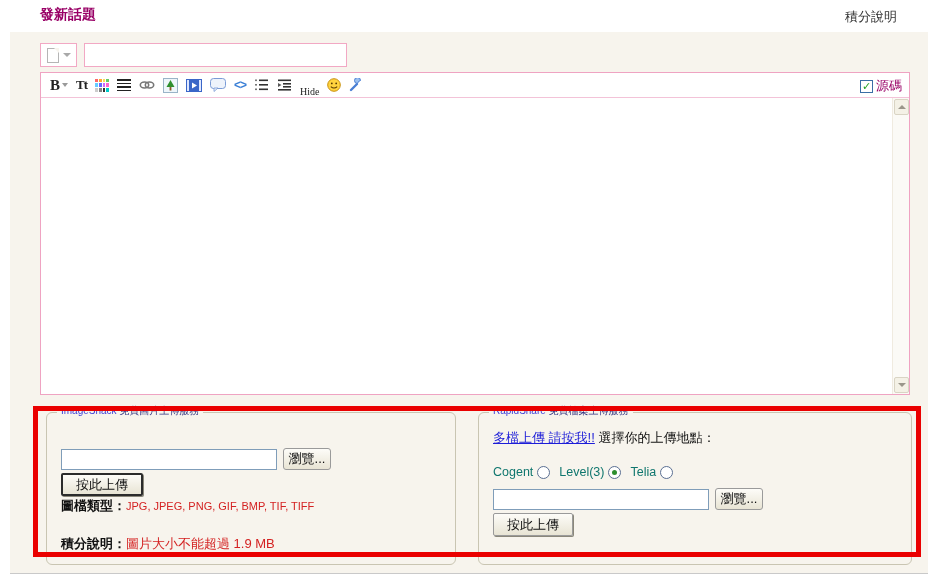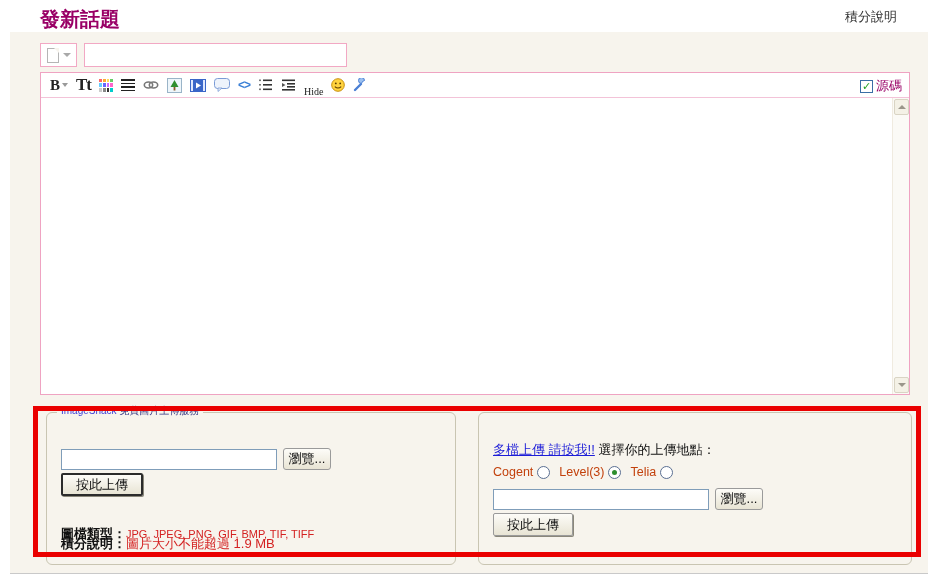--- a/index.html
+++ b/index.html
@@ -3,21 +3,21 @@
 <meta charset="utf-8">
 <style>
   * { margin:0; padding:0; box-sizing:border-box; }
   html,body { background:#fff; }
   body { font-family:"Liberation Sans","DejaVu Sans",sans-serif; }
   .page { position:relative; width:928px; height:578px; background:#fff; overflow:hidden; }
   .panel { position:absolute; left:10px; top:32px; width:918px; height:542px;
            background:#f7f4ed; border-bottom:1px solid #c9c9c9; }
 
   
-  .page-title { position:absolute; left:40px; top:6px; font-size:20px; font-weight:bold; color:#990066; }
+  .page-title { position:absolute; left:40px; top:6px; font-size:14px; font-weight:bold; color:#990066; }
   .points-link { position:absolute; left:845px; top:8px; font-size:13px; color:#333; cursor:pointer; }
 
   
   .icon-dd { position:absolute; left:40px; top:43px; width:37px; height:24px; background:#fff;
              border:1px solid #f2a8c4; display:flex; align-items:center; justify-content:center; gap:4px; }
   .page-ic { position:relative; width:12px; height:15px; background:#fff; border:1px solid #b5b5b5; }
   .page-ic::after { content:""; position:absolute; right:-1px; top:-1px; border-style:solid;
                     border-width:0 5px 5px 0; border-color:transparent #f7f4ed transparent transparent; }
   .dd-arrow { width:0; height:0; border-left:4px solid transparent; border-right:4px solid transparent;
               border-top:4px solid #a9a9a9; }
@@ -26,21 +26,21 @@
 
   
   .editor { position:absolute; left:40px; top:72px; width:870px; height:323px; background:#fff;
             border:1px solid #efa3c2; }
   .toolbar { position:relative; height:25px; border-bottom:1px solid #f3c3d8; display:flex;
              align-items:center; padding-left:9px; gap:8px; }
   .tb { display:inline-flex; align-items:center; justify-content:center; height:18px; cursor:pointer; }
   .tb-bold { font-family:"Liberation Serif",serif; font-size:15px; font-weight:bold; color:#222; }
   .tb-caret { width:0; height:0; border-left:3.5px solid transparent; border-right:3.5px solid transparent;
               border-top:4px solid #9a9a9a; margin-left:-3px; }
-  .tb-font { font-family:"Liberation Serif",serif; font-size:17px; font-weight:bold; color:#222; letter-spacing:-1px; }
+  .tb-font { font-family:"Liberation Serif",serif; font-size:13px; font-weight:bold; color:#222; letter-spacing:-1px; }
   .tb-pal { width:14px; height:13px; display:grid; grid-template-columns:repeat(4,1fr); gap:1px; }
   .tb-pal i { display:block; }
   .tb-align { width:14px; height:13px;
      background:repeating-linear-gradient(#222 0 1.6px, transparent 1.6px 3.6px); }
   .tb-code { color:#3a7fd6; font-weight:bold; font-size:12px; letter-spacing:-1px; }
   .tb-hide { font-size:10px; color:#222; font-family:"Liberation Serif",serif;margin-top:12px; }
   .src-box { position:absolute; right:7px; top:4px; display:flex; align-items:center; gap:3px; cursor:pointer; }
   .cbx { width:13px; height:13px; background:#fff; border:1px solid #3a6ea5; display:flex;
          align-items:center; justify-content:center; font-size:11px; font-weight:bold; color:#21a121; line-height:1; }
   .src-label { font-size:13px; color:#990066; }
@@ -75,21 +75,21 @@
   .btn-upload.default { border:2px solid #2b2b2b; line-height:18px; }
 
   .info-line { position:absolute; font-size:13px; white-space:nowrap; }
   .info-label { font-weight:bold; color:#111; }
   .info-red { color:#d42222; font-size:11px; }
 
   .multi-link { color:#1d1dd8; text-decoration:underline; font-size:13px; cursor:pointer; }
   .choose-label { color:#111; font-size:13px; }
   .mirrors { position:absolute; display:flex; align-items:center; }
   .mirror { display:flex; align-items:center; margin-right:9px; }
-  .m-label { color:#c2410c; font-size:12.5px; margin-right:4px; }
+  .m-label { color:#0f766e; font-size:12.5px; margin-right:4px; }
   .radio { width:13px; height:13px; border:1px solid #5a6f92; border-radius:50%; background:#fff;
            display:inline-flex; align-items:center; justify-content:center; cursor:pointer; }
   .radio.checked::after { content:""; width:5px; height:5px; border-radius:50%; background:#2e8f2e; }
 
   svg { display:block; }
 </style>
 </head>
 <body>
 
 <div class="page">
@@ -210,30 +210,33 @@
 
   <div class="red-box"></div>
 
   <div class="fset fs-imageshack">
     <div class="legend">
       <span class="en">ImageShack</span><span class="zh"> 免費圖片上傳服務</span>
     </div>
     <input class="file-input" style="left: 14px; top: 36px;" value="">
     <button class="btn btn-browse" style="left:236px; top:35px;">瀏覽...</button>
     <button class="btn btn-upload default" style="left:14px; top:60px;">按此上傳</button>
-    <div class="info-line" style="left:14px; top:112px;">
+    <div class="info-line" style="left:14px; top:84px;">
       <span class="info-label">圖檔類型：</span><span class="info-red">JPG, JPEG, PNG, GIF, BMP, TIF, TIFF</span>
     </div>
     <div class="info-line" style="left:14px; top:122px;">
       <span class="info-label">積分說明：</span><span class="info-red" style="font-size:13px;">圖片大小不能超過 1.9 MB</span>
     </div>
   </div>
 
   <div class="fset fs-rapidshare">
-    <div class="info-line" style="left:14px; top:28px;">
+    <div class="legend">
+      <span class="en">RapidShare</span><span class="zh"> 免費檔案上傳服務</span>
+    </div>
+    <div class="info-line" style="left:14px; top:16px;">
       <span class="multi-link">多檔上傳 請按我!!</span>
       <span class="choose-label">選擇你的上傳地點：</span>
     </div>
     <div class="mirrors" style="left:14px; top:52px;">
       <span class="mirror">
         <span class="m-label">Cogent</span>
         <span class="radio"></span>
       </span>
       <span class="mirror">
         <span class="m-label">Level(3)</span>

